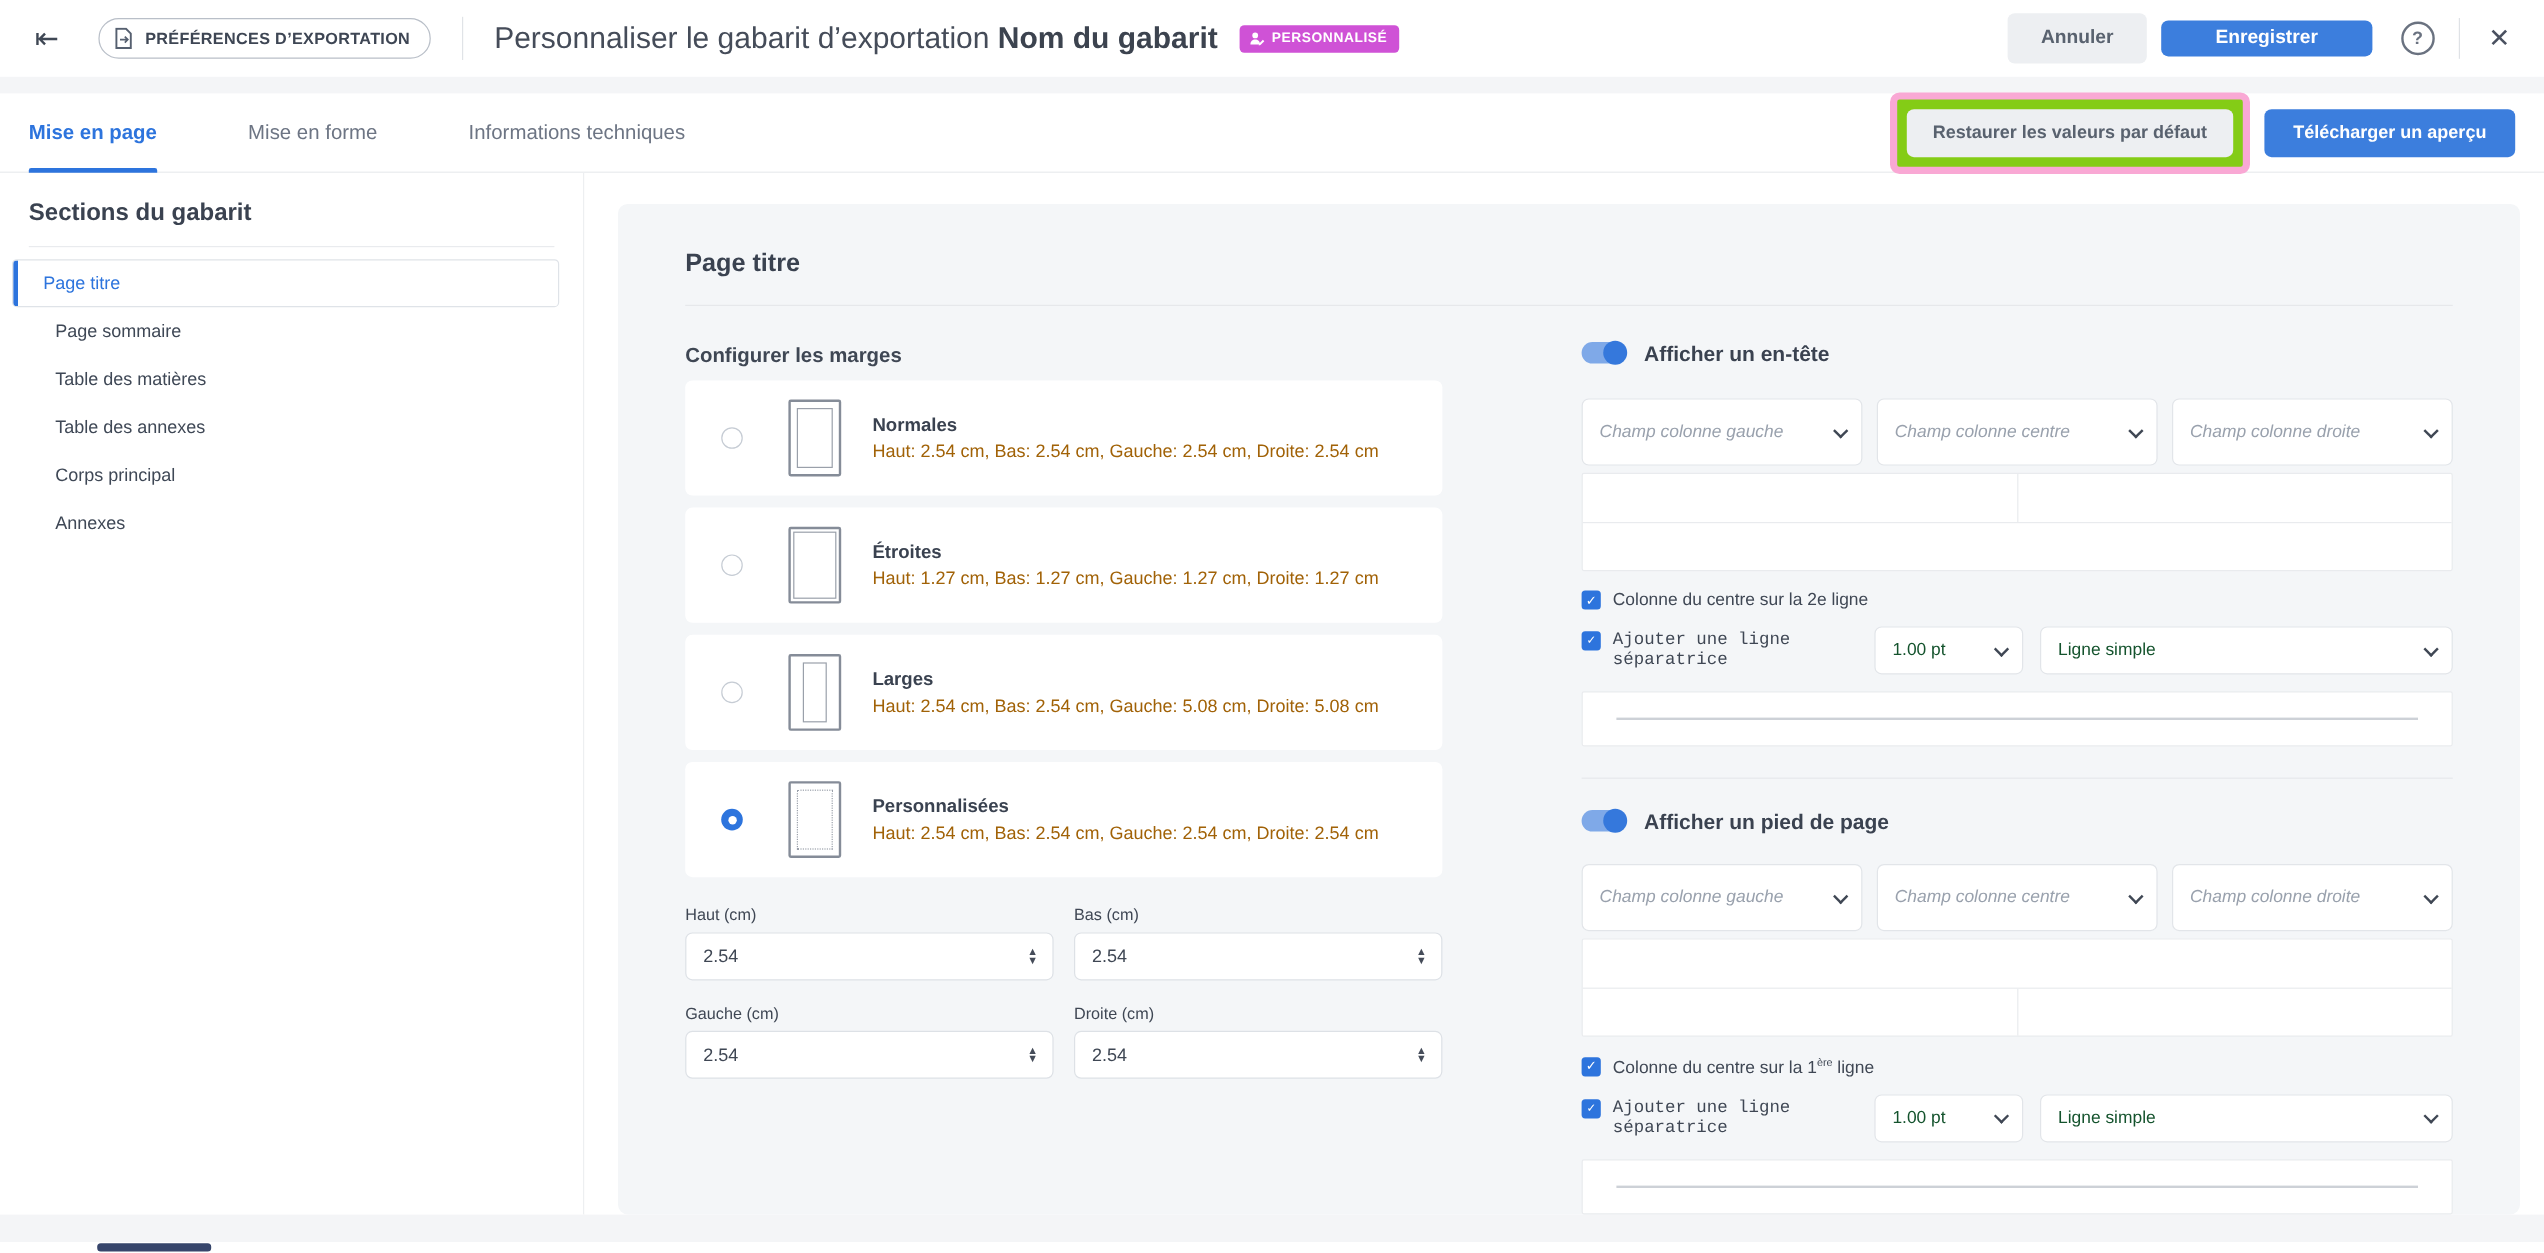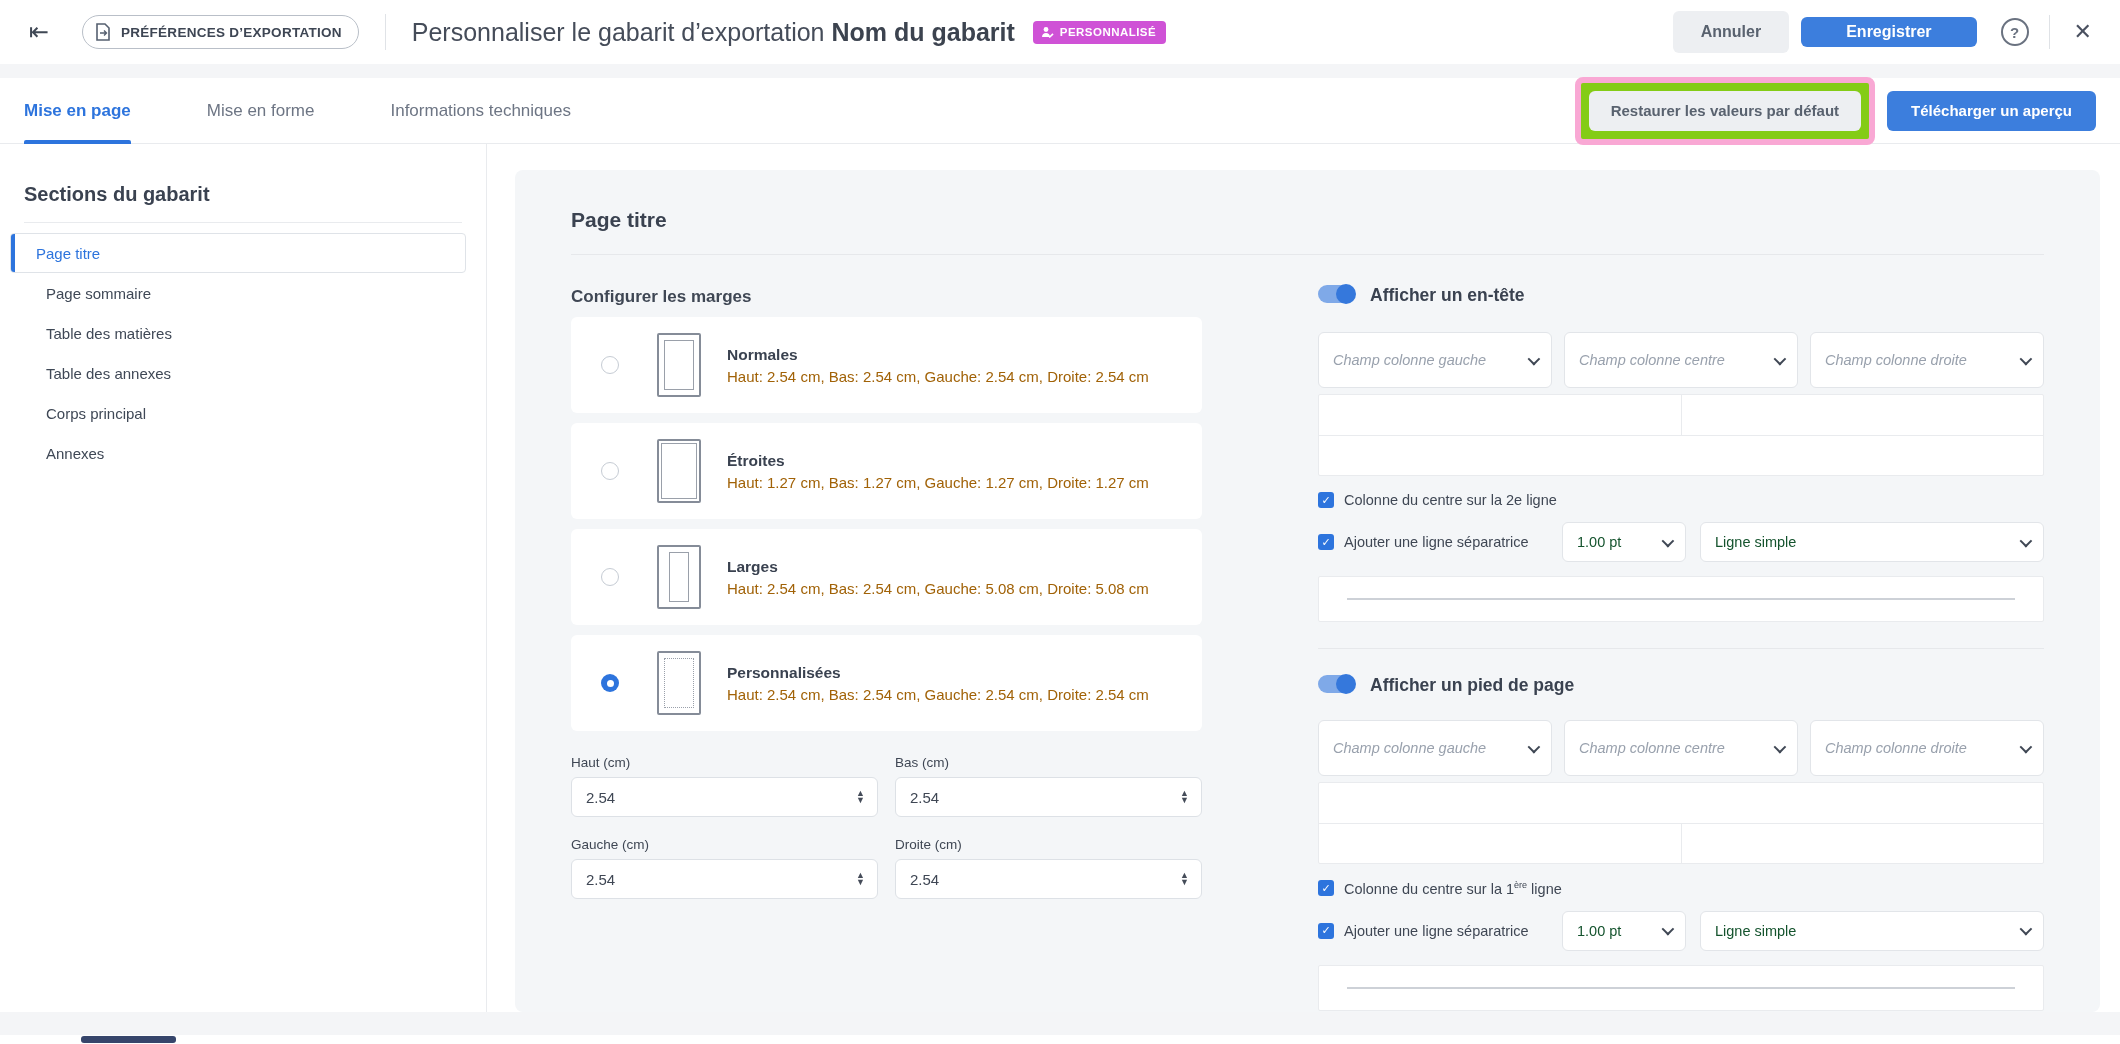--- a/index.html
+++ b/index.html
@@ -43,21 +43,21 @@
   .tab.active::after { content:""; position:absolute; left:0; right:0; bottom:0; height:4px;
     background:#2d74dd; border-radius:2px 2px 0 0; }
   .tab-actions { margin-left:auto; display:flex; align-items:center; }
   .highlight-box { border:6px solid #f9a8d4; border-radius:8px; padding:8px; background:#84cc16; }
   .btn-restore { height:40px; padding:0 22px; font-size:15px; }
   .btn-preview { height:40px; padding:0 24px; font-size:15px; margin-left:12px; }
 
   
   .content { display:flex; height:868px; }
   .sidebar { width:487px; border-right:1px solid #e9ebee; background:#fff; padding-top:22px; flex:none; }
-  .sb-title { font-size:20px; font-weight:700; color:#3a4250; padding:0 24px;margin-top:17px; }
+  .sb-title { font-size:20px; font-weight:700; color:#3a4250; padding:0 24px; }
   .sb-divider { height:1px; background:#e9ebee; margin:16px 24px 10px 24px; }
   .sb-item { height:40px; display:flex; align-items:center; padding-left:36px; font-size:15px;
     color:#3f4856; cursor:pointer; margin:0 20px 0 10px; }
   .sb-item.selected { background:#fff; border:1px solid #dfe3e8; border-radius:4px; color:#2d74dd;
     position:relative; padding-left:25px; overflow:hidden; }
   .sb-item.selected::before { content:""; position:absolute; left:0; top:0; bottom:0; width:4px;
     background:#2d74dd; }
 
   .main-wrap { flex:1; padding:26px 20px 0 28px; background:#fff; }
   .panel { background:#f4f6f8; border-radius:8px; height:842px; padding:38px 56px 0 56px; }
@@ -114,21 +114,21 @@
   .hx-row + .hx-row { border-top:1px solid #e9ebee; }
   .hx-cell { flex:1; }
   .hx-cell + .hx-cell { border-left:1px solid #e9ebee; }
   .cb-row { margin-top:16px; display:flex; align-items:center; }
   .checkbox { width:16px; height:16px; border-radius:3px; background:#2d74dd; color:#fff;
     font-size:11px; display:flex; align-items:center; justify-content:center; cursor:pointer; flex:none; }
   .checkbox::after { content:"✓"; font-weight:700; }
   .cb-label { margin-left:10px; font-size:14.5px; color:#3f4754; }
   .cb-label sup { font-size:9px; }
   .sep-row { margin-top:14px; display:flex; align-items:center; }
-  .sep-left { width:244px; display:flex; align-items:flex-end; flex:none; }
+  .sep-left { width:244px; display:flex; align-items:flex-start; flex:none;font-family:Liberation Mono, monospace; }
   .dd-pt { width:124px; flex:none; height:40px; }
   .dd-style { flex:1; margin-left:14px; height:40px; }
   .line-preview { margin-top:14px; height:46px; background:#fff; border:1px solid #e9ebee;
     border-radius:2px; display:flex; align-items:center; }
   .line-preview .line { flex:1; margin:0 28px; border-top:2px solid #cdd1d7; }
   .col-divider { margin-top:26px; border-top:1px solid #e6e8eb; }
 
   
   .bottom-gray { height:23px; background:#f4f5f7; }
   .scroll-strip { height:9px; background:#fff; position:relative; }

